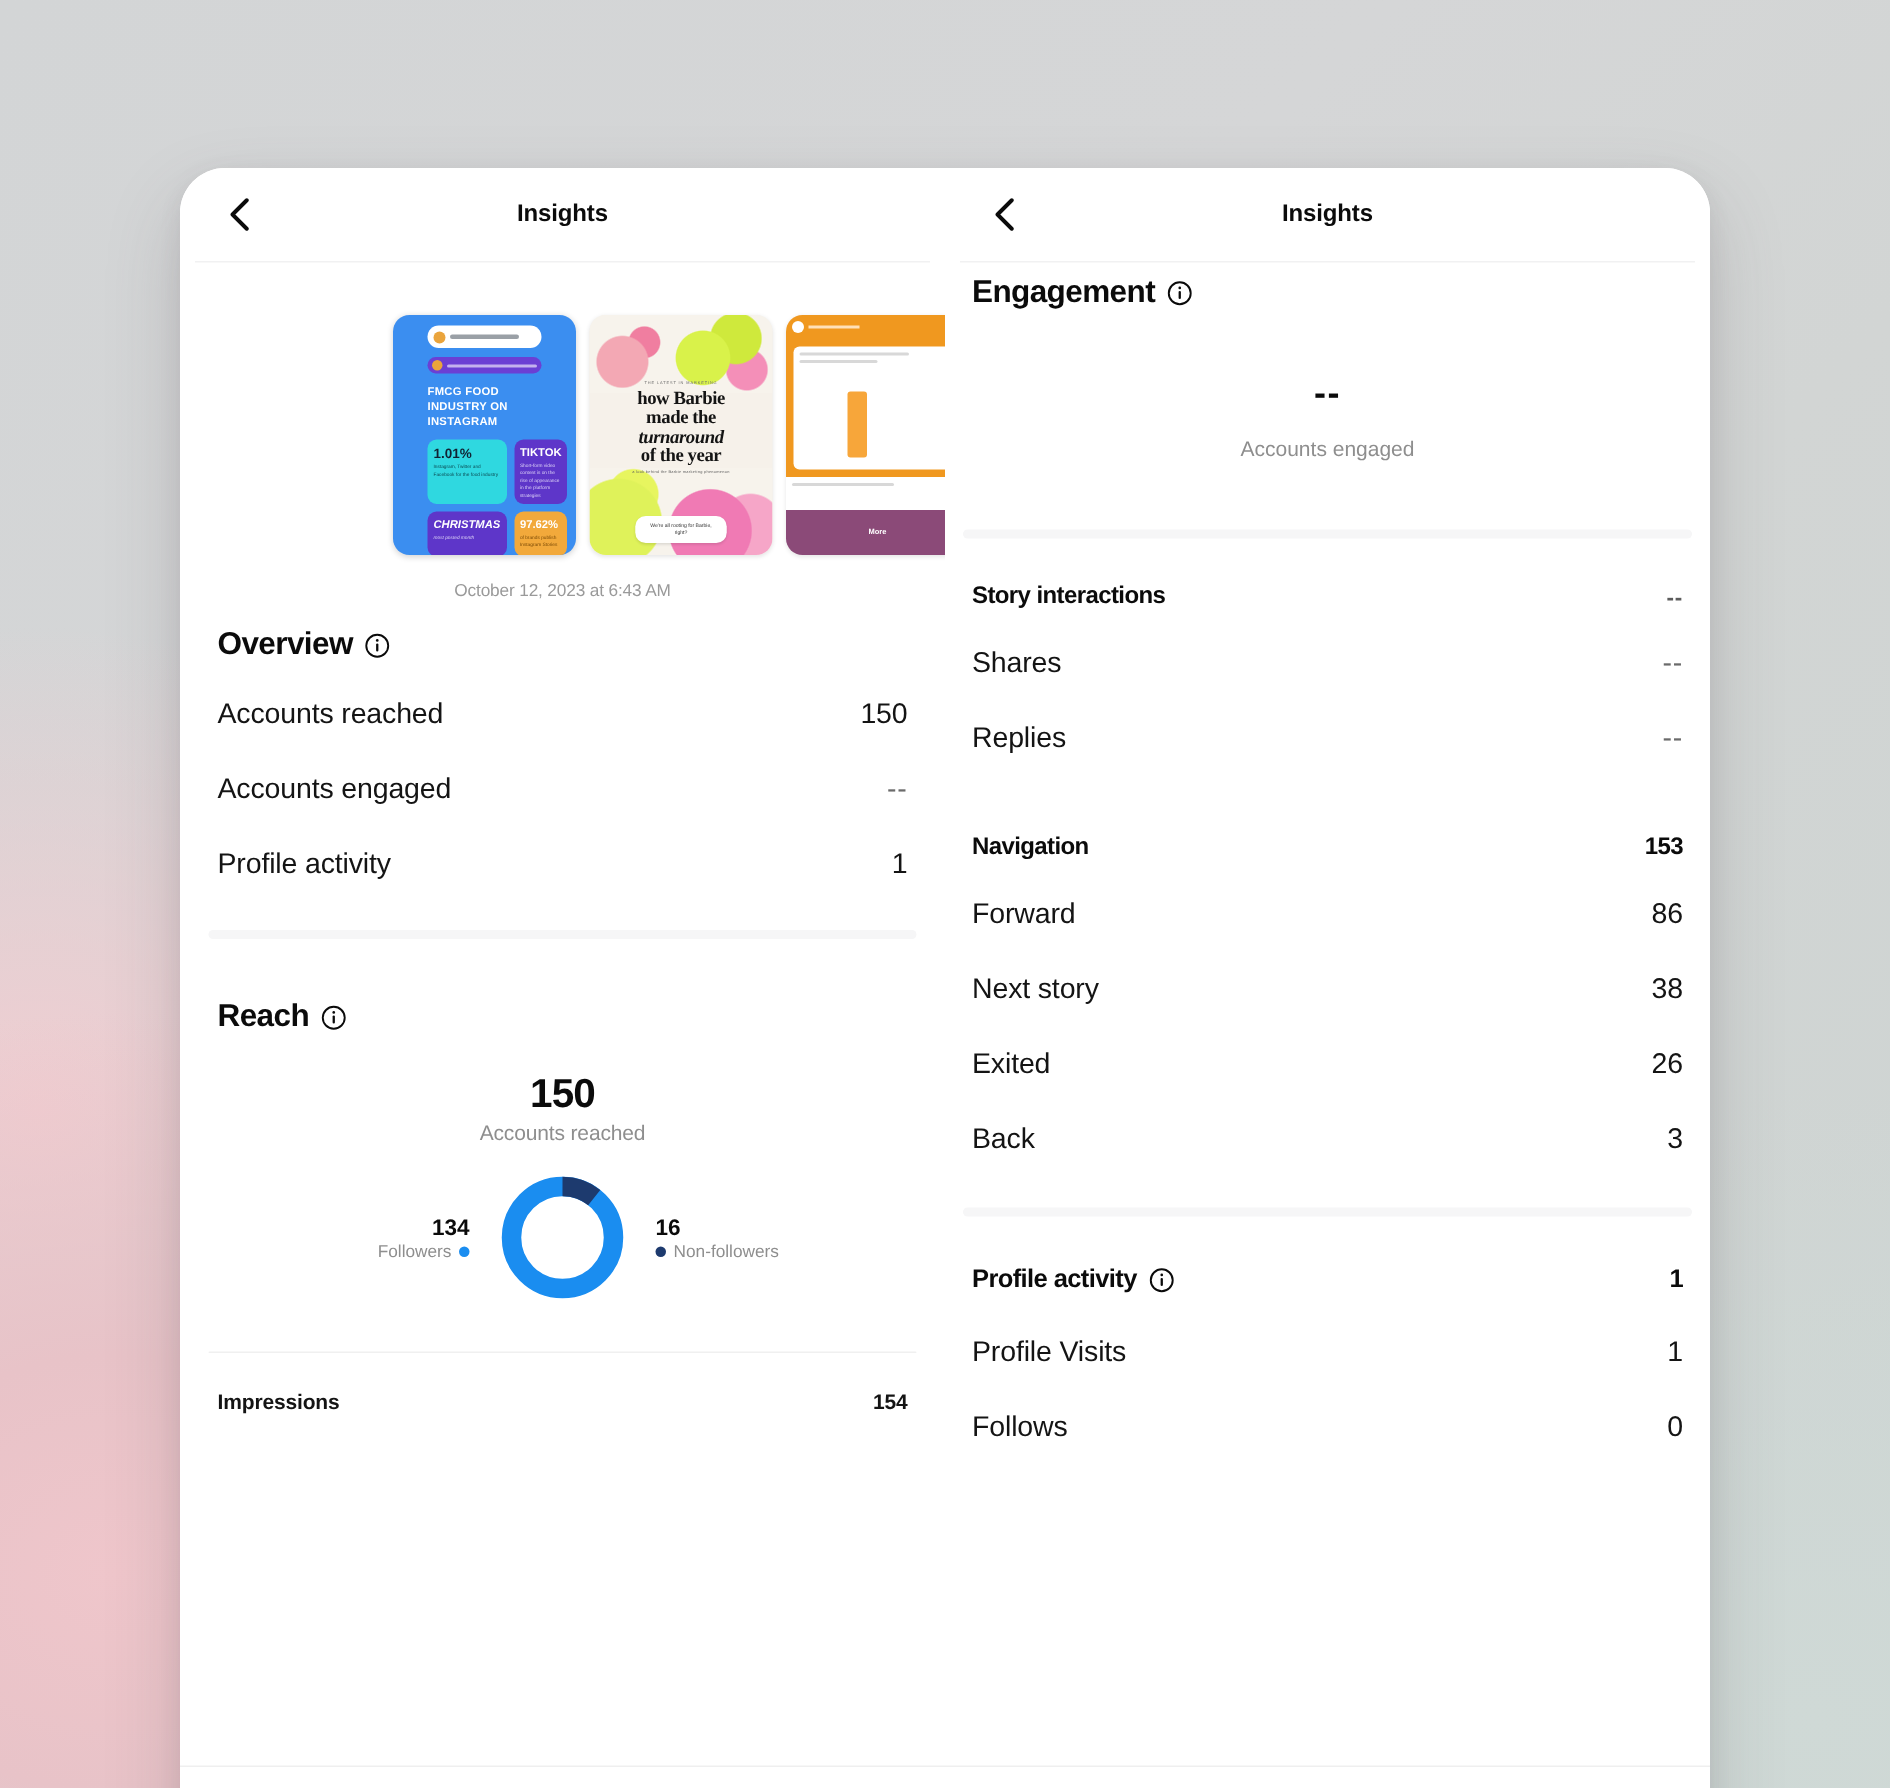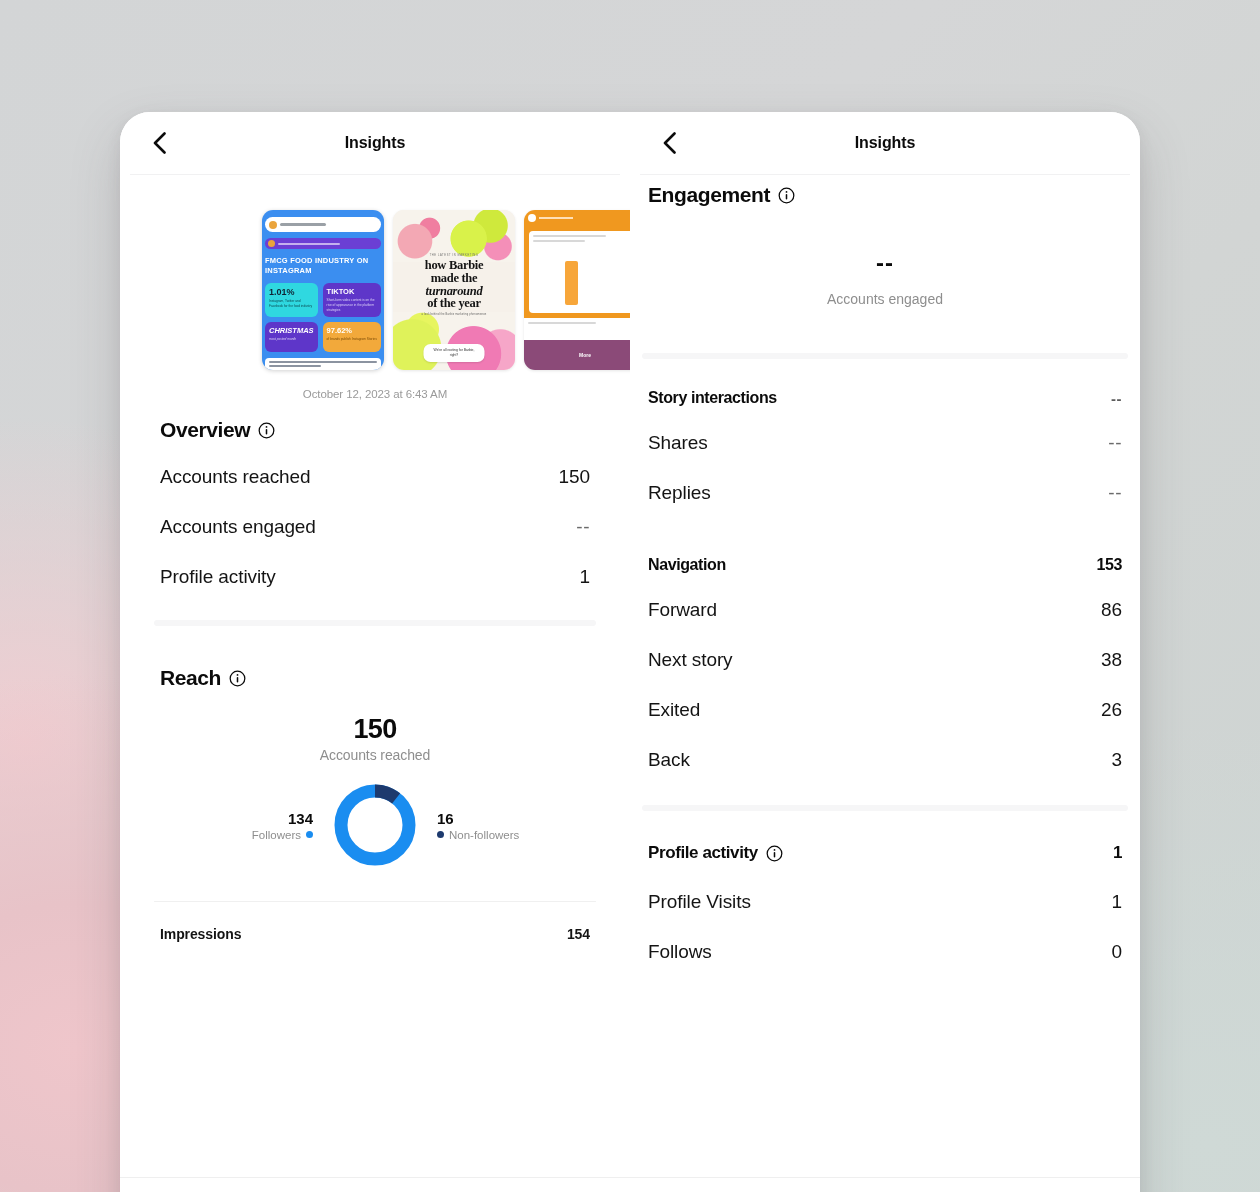--- a/index.html
+++ b/index.html
@@ -69,21 +69,21 @@
     background: #f1f1f2;
   }
 
   
   .pane-body {
     position: absolute;
     top: 63px; bottom: 90px;
     left: 0; right: 0;
     overflow: hidden;
   }
-  .content { padding: 0 40px; }
+  .content { padding: 0 25px; }
   .content-r { padding: 0 18px 0 18px; }
 
   
   .thumbs {
     display: flex;
     gap: 9px;
     padding-top: 35px;
     padding-left: 142px;
   }
   .thumb {
@@ -91,21 +91,21 @@
     border-radius: 11px;
     flex: 0 0 auto;
     overflow: hidden;
     position: relative;
     cursor: pointer;
     box-shadow: 0 1px 3px rgba(0,0,0,0.10);
   }
   .thumb.sel { box-shadow: 0 1px 4px rgba(0,0,0,0.18); }
 
   
-  .t1 { background: #3b8ef0; padding: 7px 3px; }
+  .t1 { background: #3b8ef0; padding: 7px 23px; }
   .t1 .searchbar {
     height: 15px; background:#fff; border-radius:8px;
     display:flex; align-items:center; gap:3px; padding:0 4px;
     margin-bottom:6px;
   }
   .t1 .sb-dot { width:8px; height:8px; border-radius:50%; background:#eaa43c; flex:0 0 auto;}
   .t1 .sb-line { height:3px; width:46px; background:#9aa0a6; border-radius:2px; }
   .t1 .badge {
     height: 11px; background:#6b3fd4; border-radius:6px;
     display:flex; align-items:center; gap:3px; padding:0 3px; margin-bottom:7px;

